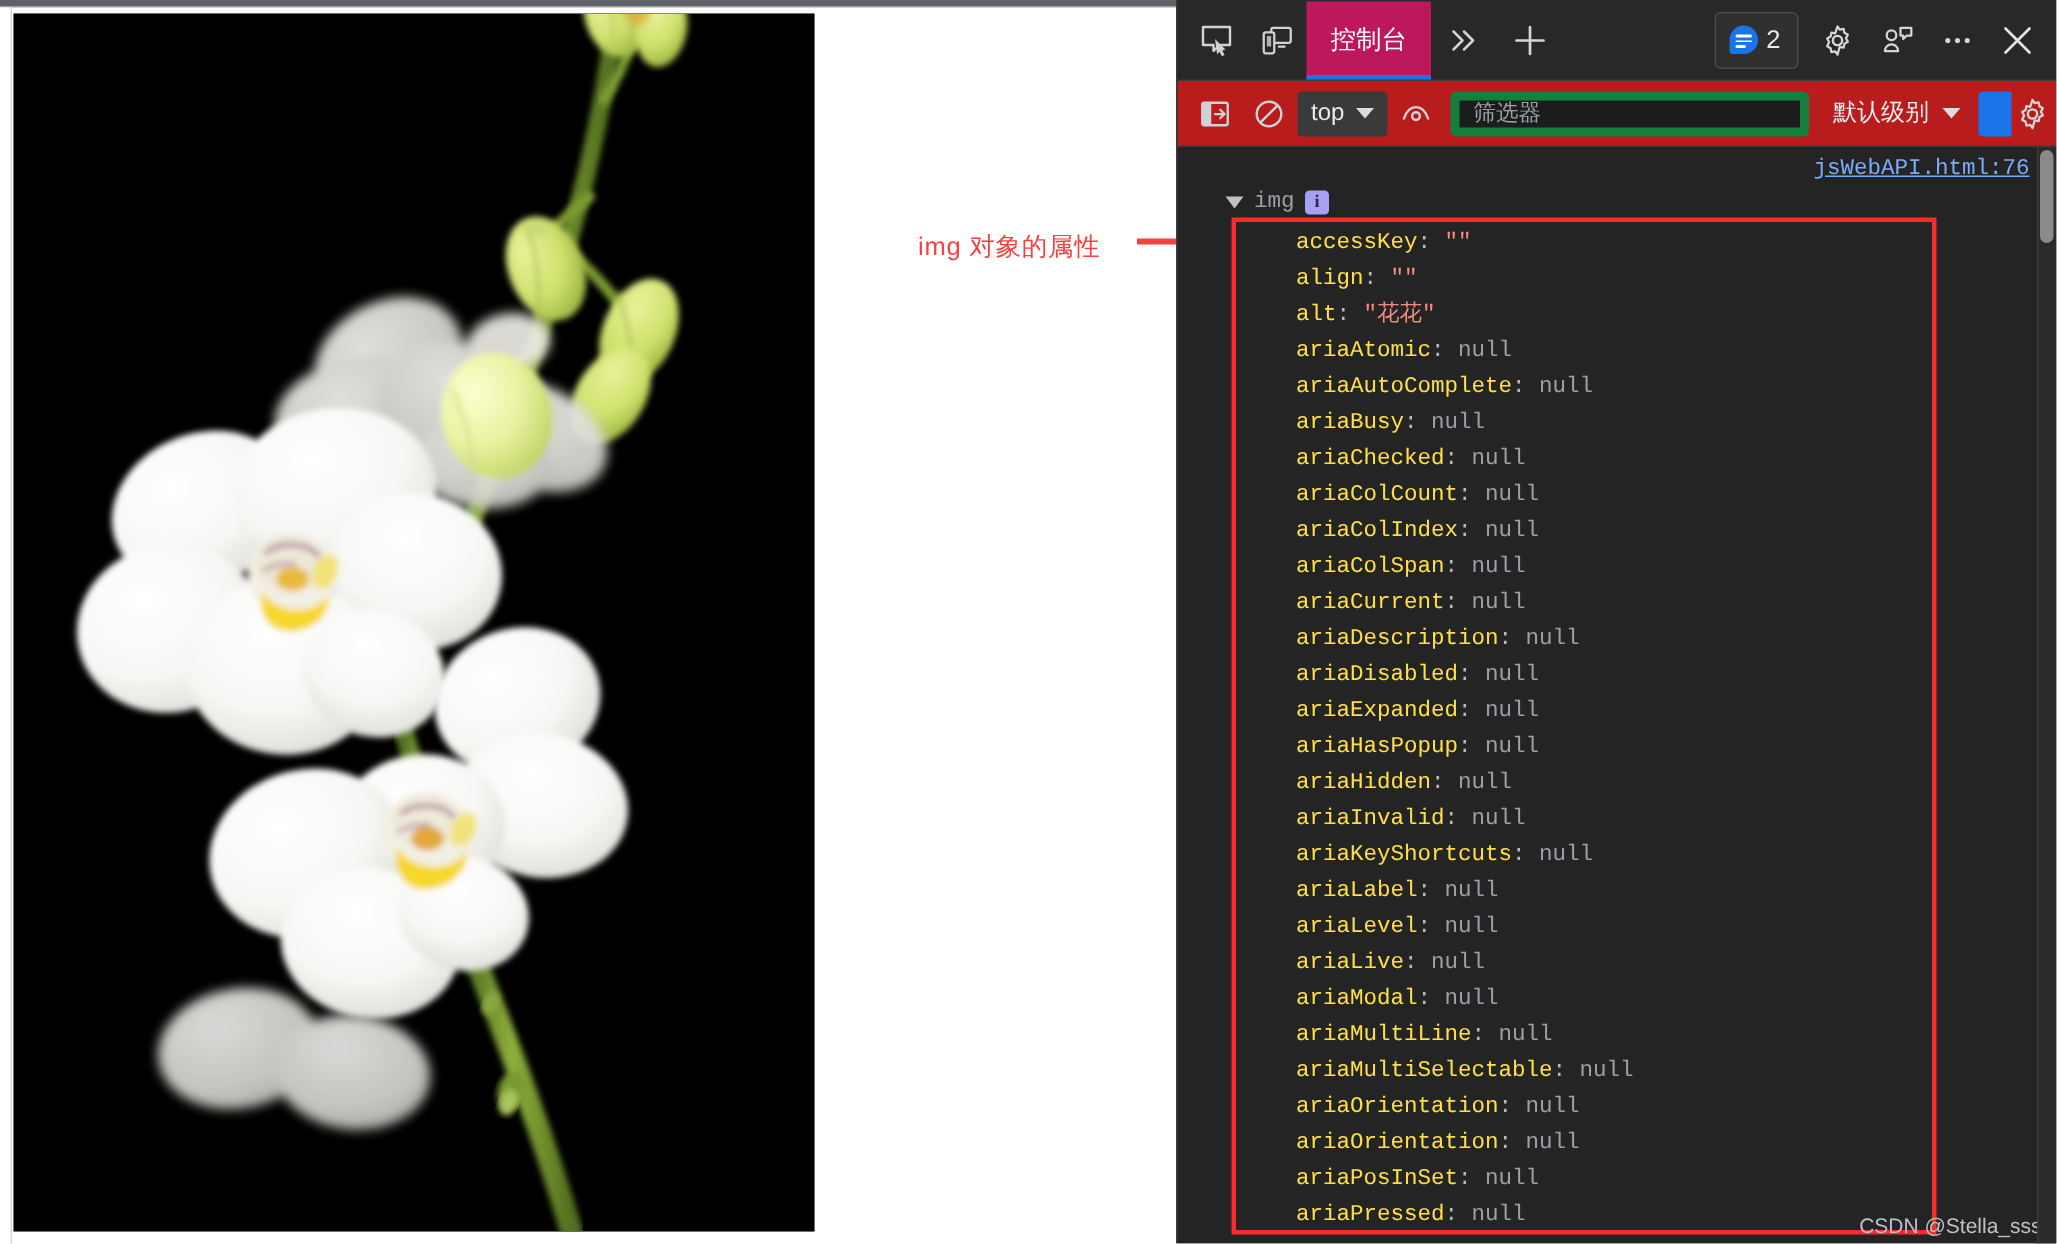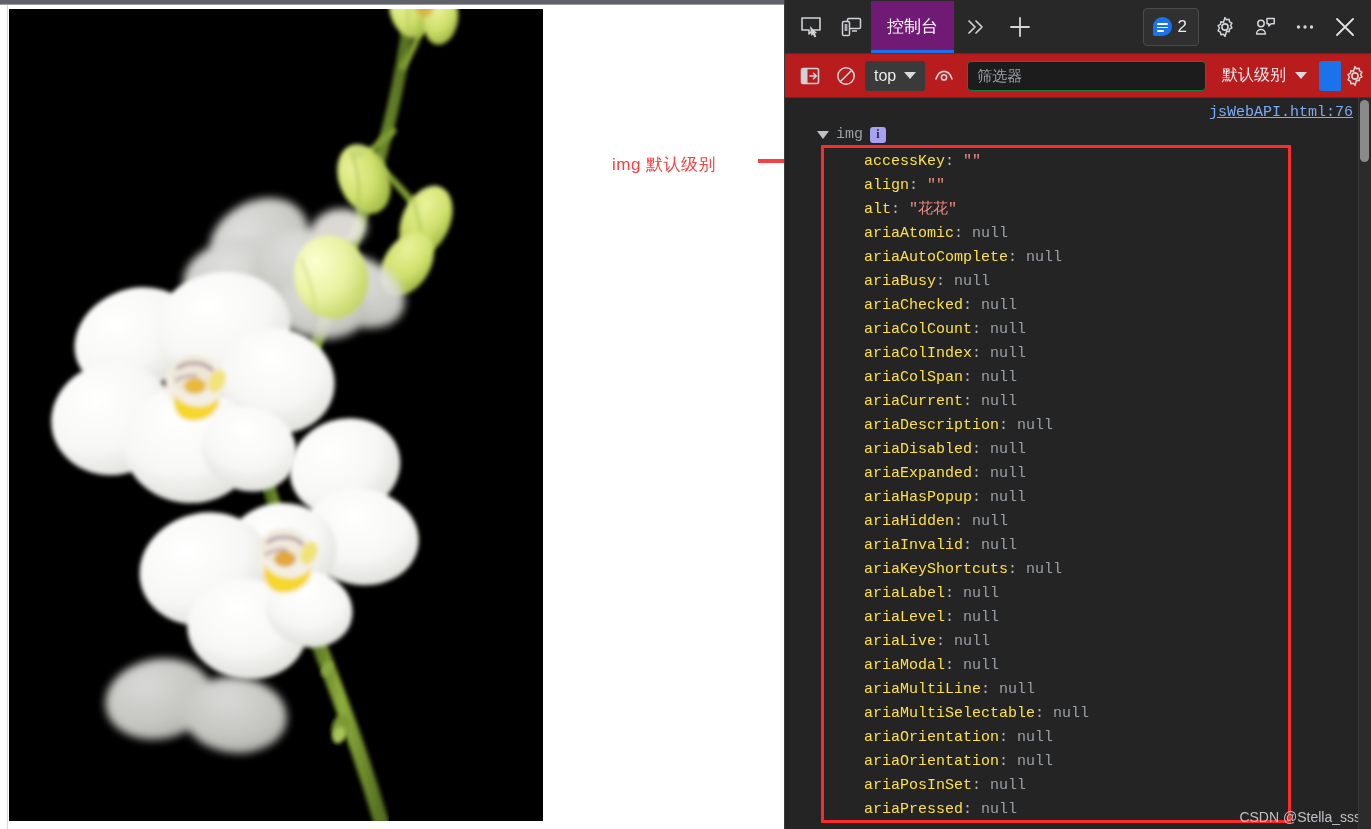--- a/index.html
+++ b/index.html
@@ -104,21 +104,21 @@
     flex: 0 0 auto;
   }
   .dt-iconbtn svg { display:block; }
 
   .dt-tab {
     height: 52px;
     padding: 0 16px;
     display: flex; align-items: center; justify-content: center;
     font-size: 17px;
     color: #ffffff;
-    background: #701a75;
+    background: #be185d;
     position: relative;
     flex: 0 0 auto;
   }
   .dt-tab::after {
     content: "";
     position: absolute;
     left: 0; right: 0; bottom: 0;
     height: 3px;
     background: #1a73e8;
   }
@@ -197,21 +197,21 @@
     width: 0; height: 0;
     border-left: 6px solid transparent;
     border-right: 6px solid transparent;
     border-top: 7px solid #dadce0;
   }
   .filter-input {
     flex: 1 1 auto;
     height: 30px;
     min-width: 40px;
     background: #1c1c1c;
-    border: 1px solid #15803d;
+    border: 6px solid #15803d;
     border-radius: 4px;
     color: #a6a6a6;
     font-size: 15px;
     padding: 0 9px;
     margin: 0 8px 0 4px;
     box-sizing: border-box;
     outline: none;
     font-family: "Liberation Sans", sans-serif;
   }
   .filter-input::placeholder { color: #9aa0a6; }
@@ -458,21 +458,21 @@
 
         <g filter="url(#soft2)" opacity=".9">
           <ellipse cx="150" cy="690" rx="54" ry="40" fill="url(#petDim)" transform="rotate(-10 150 690)"></ellipse>
           <ellipse cx="226" cy="706" rx="52" ry="38" fill="url(#petDim)" transform="rotate(6 226 706)"></ellipse>
         </g>
 
         <rect x="0" y="0" width="534" height="812" fill="none"></rect>
       </svg>
     </div>
 
-    <div class="annot">img 默认级别</div>
+    <div class="annot">img 对象的属性</div>
     <svg class="annot-arrow" viewBox="0 0 48 20">
       <path d="M0 9 L30 9" stroke="#f5413f" stroke-width="4"></path>
       <path d="M26 1 L46 10 L26 19 Z" fill="#f5413f"></path>
     </svg>
   </div>
 
   <div class="devtools">
 
     <div class="dt-tabbar">
       <div class="dt-iconbtn">

